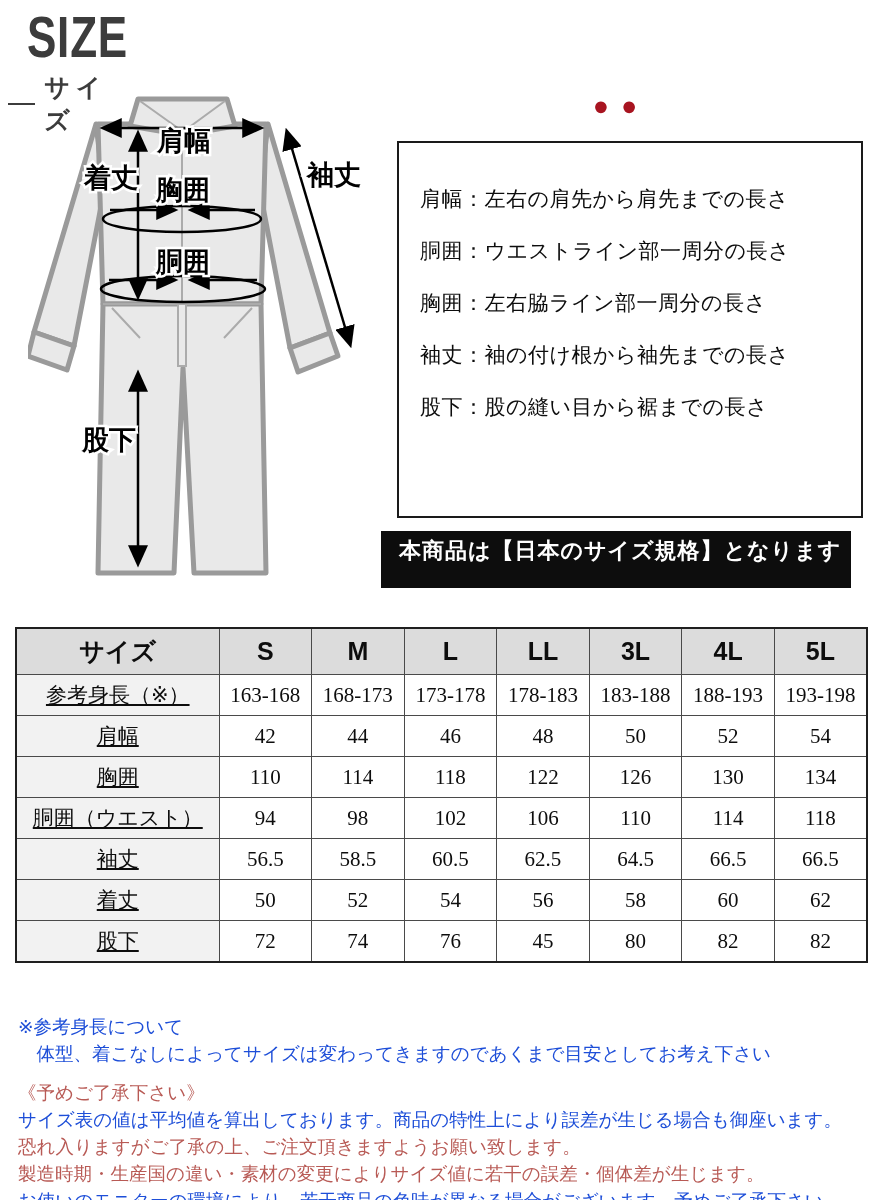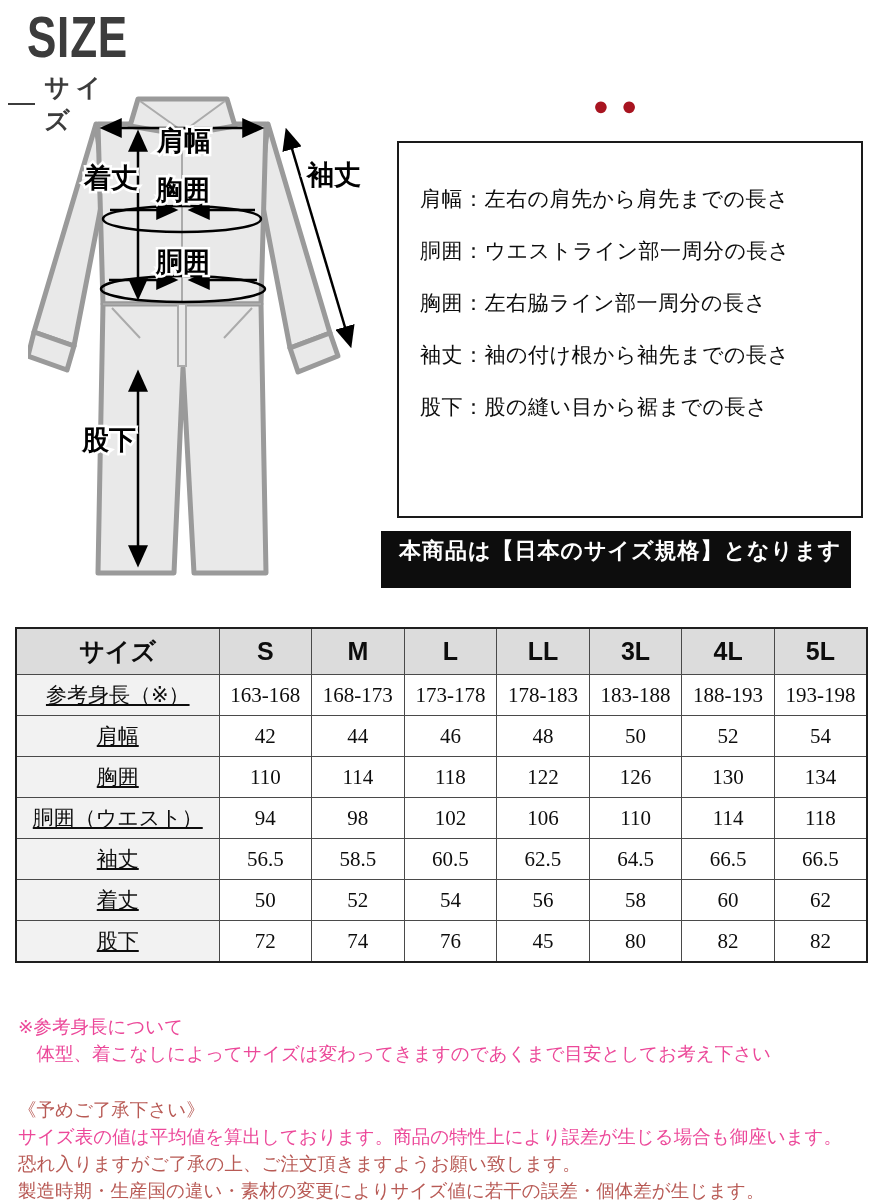--- a/index.html
+++ b/index.html
@@ -33,23 +33,23 @@
   .size-table{position:absolute;left:15px;top:627px;width:853px;border-collapse:collapse;
               table-layout:fixed;text-align:center;color:#0d0d0d;border:2px solid #1f1f1f;}
   .size-table th,.size-table td{border:1px solid #4a4a4a;padding:0;}
   .size-table thead th{background:#dcdcdc;height:45px;font-size:25px;font-weight:bold;}
   .size-table tbody th{background:#f2f2f2;height:40px;font-size:21px;font-weight:normal;text-decoration:underline;}
   .size-table tbody td{background:#ffffff;height:40px;font-size:21px;
                        font-family:"Liberation Serif","DejaVu Serif",serif;}
 
   
   .footnotes{position:absolute;left:18px;top:1013px;width:862px;}
-  .fn{margin:0;font-size:18.5px;line-height:27px;color:#ec4899;white-space:nowrap;}
+  .fn{margin:0;font-size:18.5px;line-height:27px;color:#1d4ed8;white-space:nowrap;}
   .fn.red{color:#b85a55;}
-  .fn.gap{margin-bottom:29px;}
+  .fn.gap{margin-bottom:12px;}
 </style>
 </head>
 <body>
 
 <div class="page">
 
   <header class="brand">
     <div class="size-en">SIZE</div>
     <div class="size-jp-row">
       <span class="dash"></span>

